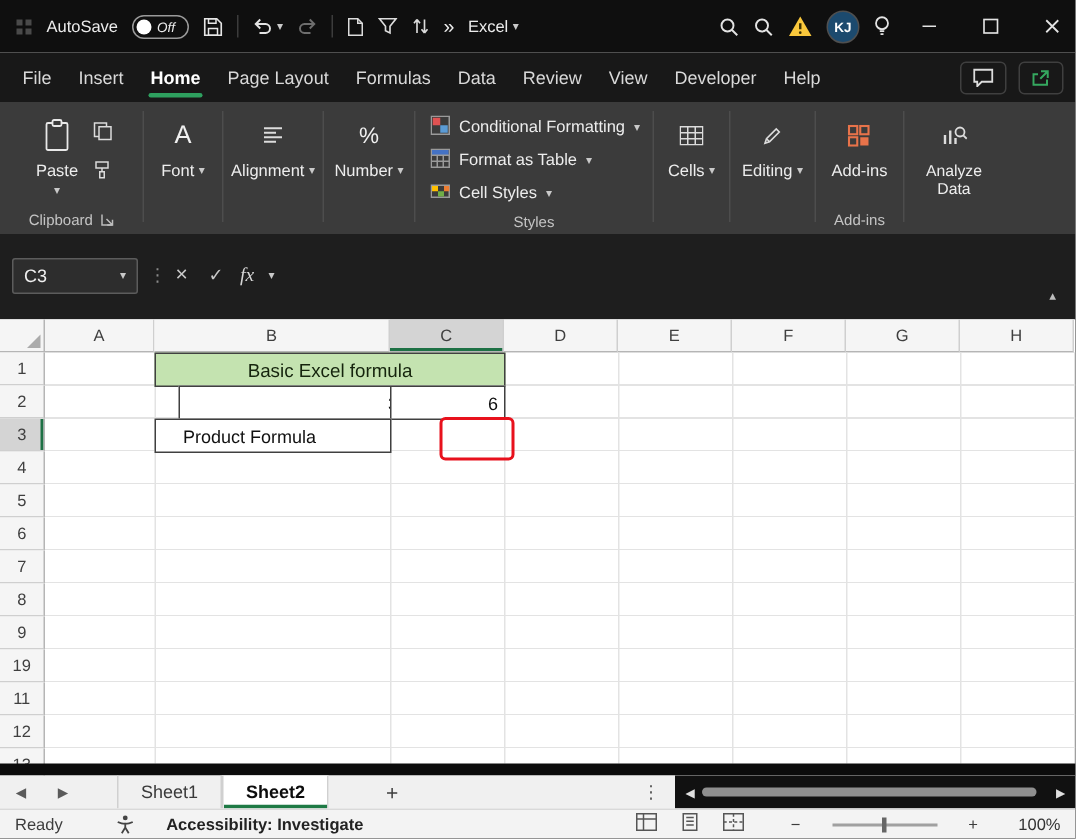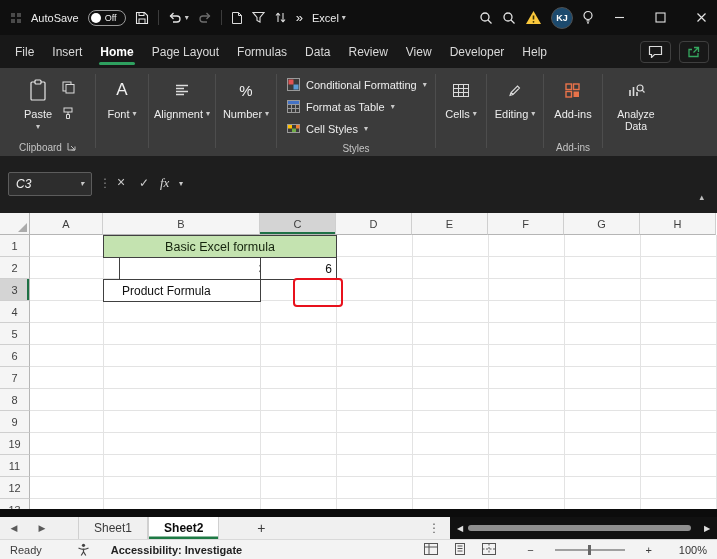--- a/index.html
+++ b/index.html
@@ -8,21 +8,21 @@
          font-family:"Liberation Sans", sans-serif; font-size:12px; }
 
   
   .titlebar { position:absolute; left:0; top:0; width:717px; height:35px; background:#0f0f0f;
               display:flex; align-items:center; padding:0 0 0 10px; gap:9px; color:#e8e8e8; }
   .tb-icon { display:flex; align-items:center; justify-content:center; }
   .tb-text { font-size:11px; color:#ececec; white-space:nowrap; }
   .toggle { width:38px; height:16px; border:1px solid #9a9a9a; border-radius:9px;
             display:flex; align-items:center; padding:0 5px 0 2px; gap:4px; }
   .toggle .knob { width:10px; height:10px; border-radius:50%; background:#fff; }
-  .toggle .state { font-size:9px; color:#ececec; }
+  .toggle .state { font-size:9px; color:#ececec;font-style:italic; }
   .sep-v { width:1px; height:15px; background:#3c3c3c; }
   .tb-btn { display:flex; align-items:center; gap:3px; }
   .chev { font-size:8px; color:#c9c9c9; line-height:1; }
   .spacer { flex:1; }
   .avatar { width:22px; height:22px; border-radius:50%; background:#1c4a6e; border:1px solid #4f4f4f;
             color:#fff; font-size:9px; font-weight:bold; display:flex; align-items:center; justify-content:center; }
   .win-btn { width:32px; height:35px; display:flex; align-items:center; justify-content:center; }
   .mirror { transform:scaleX(-1); display:flex; }
 
   
@@ -51,21 +51,21 @@
   .pct-glyph { font-size:15px; color:#f0f0f0; }
   .mini-col { display:flex; flex-direction:column; gap:10px; padding:8px 0 0 6px; }
   .styles-rows { display:flex; flex-direction:column; padding-top:6px; flex:1; align-self:flex-start; padding-left:10px; }
   .srow { display:flex; align-items:center; gap:6px; height:22px; font-size:11px; white-space:nowrap; }
   .two-line .lbl { white-space:normal; width:50px; text-align:center; line-height:1.15; font-size:10.5px; }
 
   
   .formulabar { position:absolute; left:0; top:156px; width:717px; height:57px; background:#1e1e1e; }
   .namebox { position:absolute; left:8px; top:16px; width:84px; height:24px; background:#2d2d2d;
              border:1px solid #5c5c5c; border-radius:2px; display:flex; align-items:center;
-             color:#f0f0f0; font-size:12px; padding:0 7px;font-style:italic; }
+             color:#f0f0f0; font-size:12px; padding:0 7px; }
   .namebox .chev { margin-left:auto; }
   .fb-dots { position:absolute; left:99px; top:20px; color:#8a8a8a; font-size:12px; }
   .fb-x { position:absolute; left:117px; top:18px; color:#c9c9c9; font-size:14px; }
   .fb-check { position:absolute; left:139px; top:20px; color:#c9c9c9; font-size:12px; }
   .fb-fx { position:absolute; left:160px; top:19px; color:#d5d5d5; font-size:13px; font-style:italic;
            font-family:"Liberation Serif", serif; }
   .fb-fx-chev { position:absolute; left:179px; top:24px; }
   .formula-input { position:absolute; left:213px; top:7px; width:496px; height:45px; background:#272727;
                    border:1px solid #5c5c5c; border-radius:3px; color:#f2f2f2; font-size:12.5px;
                    padding:5px 9px; }

